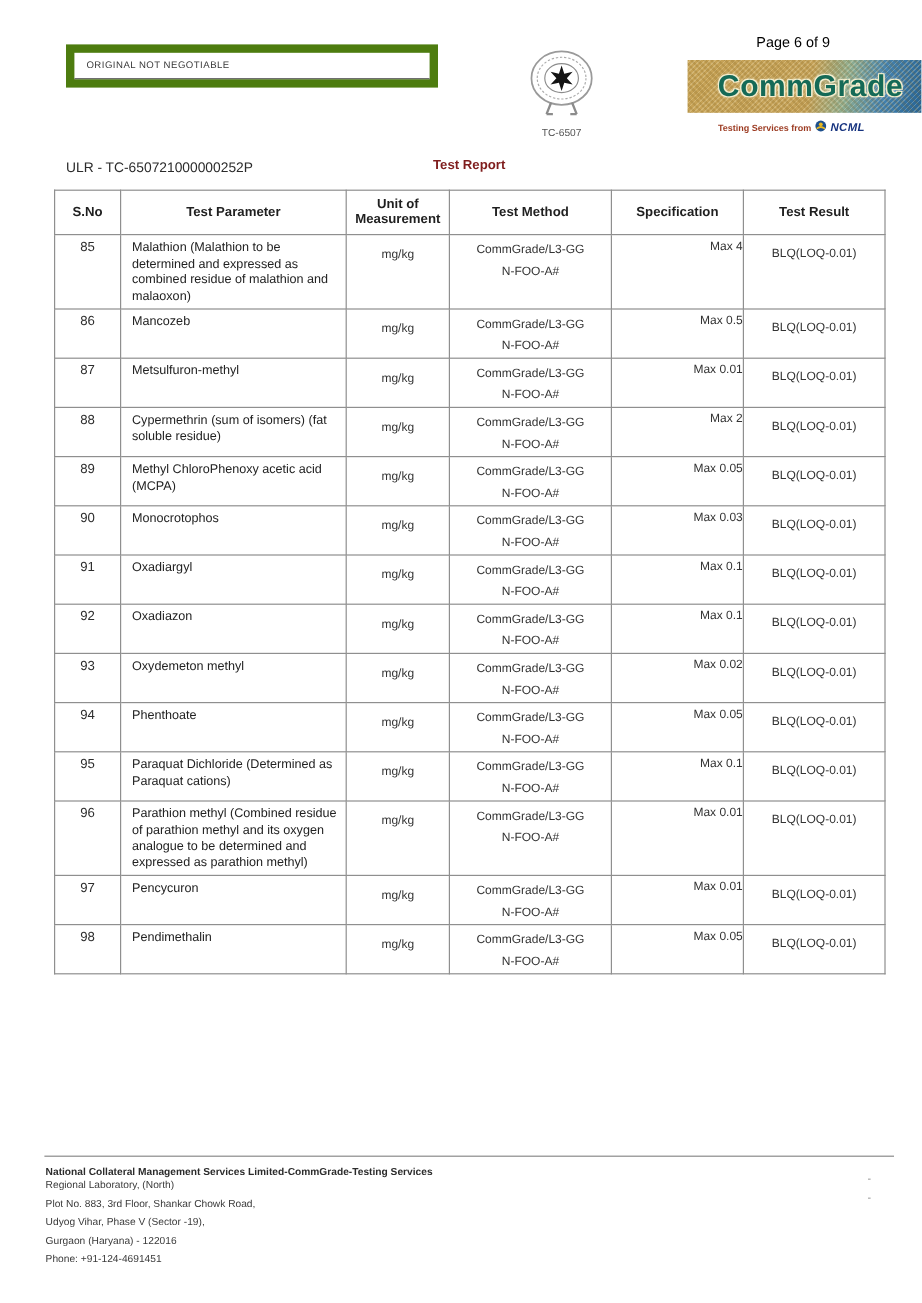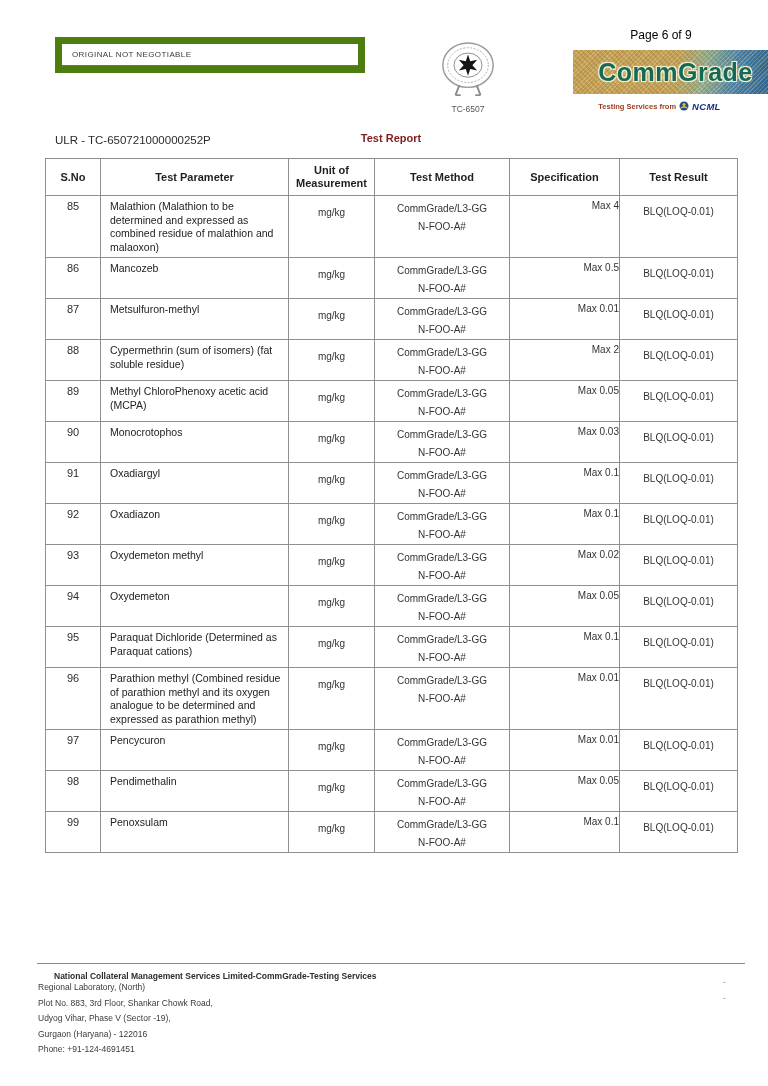--- a/index.html
+++ b/index.html
@@ -80,21 +80,21 @@
   td.c-sno  { text-align: center; font-size: 11px; padding-top: 4px; }
   td.c-param { font-size: 10.5px; line-height: 13.5px; padding: 4px 6px 3px 9px; color: #222; }
   td.c-unit { text-align: center; font-size: 10px; padding-top: 11px; color: #333; }
   td.c-method { text-align: center; font-size: 10px; padding-top: 4px; line-height: 18px; color: #333; }
   td.c-spec { text-align: right; font-size: 10px; padding-top: 4px; color: #333; margin-top: 39px; }
   td.c-result { text-align: center; font-size: 10px; padding-top: 10px; color: #333; }
 
   
   .footer-rule { position: absolute; left: 37px; top: 963px; width: 708px; height: 0; border-top: 1px solid #8a8a8a; }
   .footer { position: absolute; left: 38px; top: 971px; width: 600px; color: #3a3a3a; }
-  .footer .f-company { font-size: 8.5px; font-weight: bold; color: #2c2c2c; margin-bottom: 1px; margin-left: 16px; }
+  .footer .f-company { font-size: 8.5px; font-weight: bold; color: #2c2c2c; margin-bottom: 1px; }
   .footer .f-line { font-size: 8.5px; margin-bottom: 5.5px; }
   .footer .f-line:first-of-type { margin-bottom: 5px; }
   .side-mark { position: absolute; font-size: 9px; color: #8a8a8a; }
   .side-mark.m1 { left: 723px; top: 977px; }
   .side-mark.m2 { left: 723px; top: 993px; }
 </style>
 </head>
 <body>
 
 <div class="page">
@@ -259,21 +259,21 @@
       <td class="c-method">
         <div>CommGrade/L3-GG</div>
         <div>N-FOO-A#</div>
       </td>
       <td class="c-spec">Max 0.02</td>
       <td class="c-result">BLQ(LOQ-0.01)</td>
     </tr>
 
     <tr class="data-row">
       <td class="c-sno">94</td>
-      <td class="c-param">Oxydemeton</td>
+      <td class="c-param">Phenthoate</td>
       <td class="c-unit">mg/kg</td>
       <td class="c-method">
         <div>CommGrade/L3-GG</div>
         <div>N-FOO-A#</div>
       </td>
       <td class="c-spec">Max 0.05</td>
       <td class="c-result">BLQ(LOQ-0.01)</td>
     </tr>
 
     <tr class="data-row">
@@ -317,31 +317,20 @@
       <td class="c-param">Pendimethalin</td>
       <td class="c-unit">mg/kg</td>
       <td class="c-method">
         <div>CommGrade/L3-GG</div>
         <div>N-FOO-A#</div>
       </td>
       <td class="c-spec">Max 0.05</td>
       <td class="c-result">BLQ(LOQ-0.01)</td>
     </tr>
 
-    <tr class="data-row">
-      <td class="c-sno">99</td>
-      <td class="c-param">Penoxsulam</td>
-      <td class="c-unit">mg/kg</td>
-      <td class="c-method">
-        <div>CommGrade/L3-GG</div>
-        <div>N-FOO-A#</div>
-      </td>
-      <td class="c-spec">Max 0.1</td>
-      <td class="c-result">BLQ(LOQ-0.01)</td>
-    </tr>
 
   </tbody>
     </table>
   </div>
 
   <div class="footer-rule"></div>
   <div class="footer">
     <div class="f-company">National Collateral Management Services Limited-CommGrade-Testing Services</div>
     <div class="f-line">Regional Laboratory, (North)</div>
     <div class="f-line">Plot No. 883, 3rd Floor, Shankar Chowk Road,</div>

